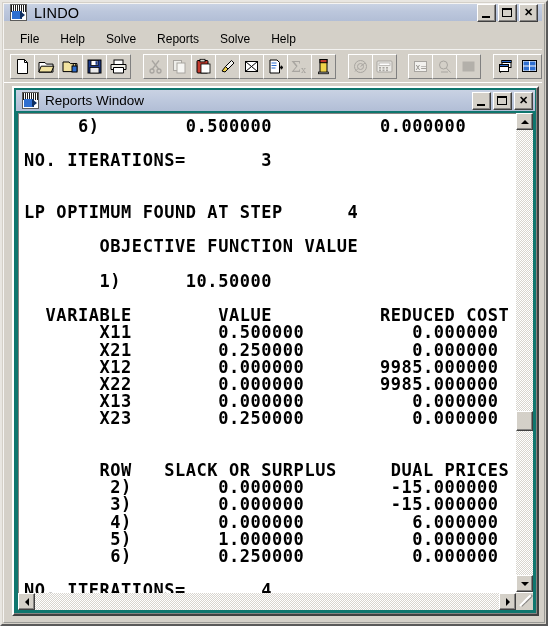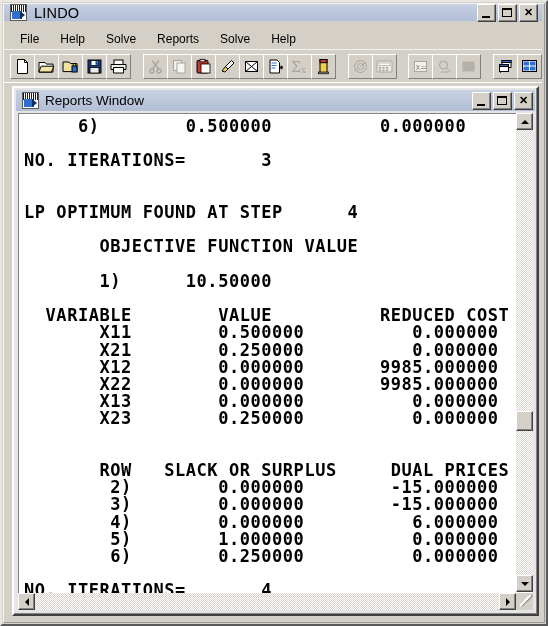--- a/index.html
+++ b/index.html
@@ -177,21 +177,21 @@
     display: flex; align-items: center; justify-content: center;
   }
   .tbar-btn.first { margin-left: 6px; }
   .tbar-btn svg { display: block; }
 
   
   #reports-window {
     position: absolute;
     left: 10px; top: 84px;
     width: 527px; height: 530px;
-    background: #e5e5e5;
+    background: #0f766e;
     border-top: 2px solid #ffffff;
     border-left: 2px solid #ffffff;
     border-right: 2px solid #404040;
     border-bottom: 2px solid #404040;
     box-sizing: border-box;
   }
   #reports-inner {
     position: absolute;
     left: 0; top: 0; right: 0; bottom: 0;
     border-right: 1px solid #868482;

